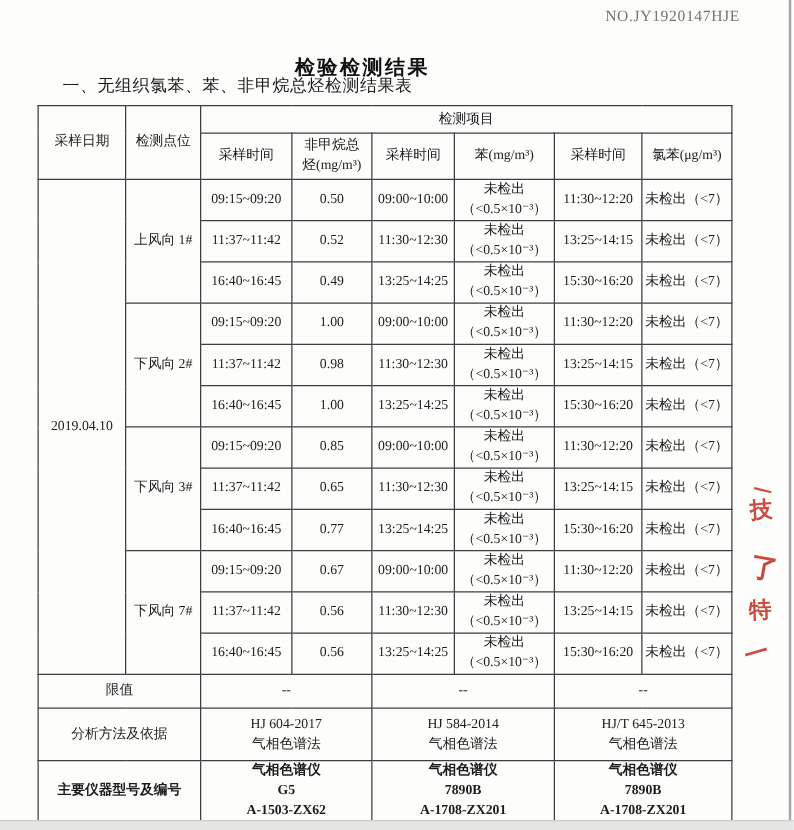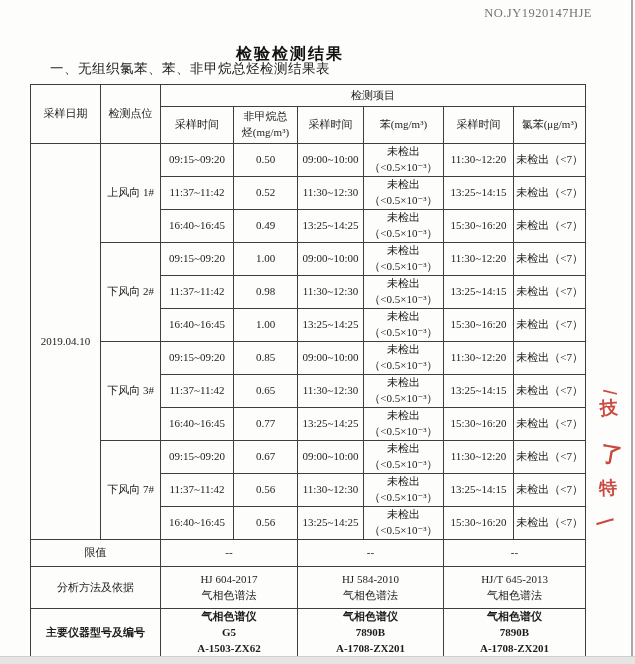--- a/index.html
+++ b/index.html
@@ -213,21 +213,21 @@
         <tr class="limit-row">
           <td colspan="2">限值</td>
           <td colspan="2">--</td>
           <td colspan="2">--</td>
           <td colspan="2">--</td>
         </tr>
         <tr class="method-row">
           <td colspan="2">分析方法及依据</td>
           <td colspan="2">HJ 604-2017
 气相色谱法</td>
-          <td colspan="2">HJ 584-2010
+          <td colspan="2">HJ 584-2014
 气相色谱法</td>
           <td colspan="2">HJ/T 645-2013
 气相色谱法</td>
         </tr>
         <tr class="instrument-row">
           <td colspan="2">主要仪器型号及编号</td>
           <td colspan="2">气相色谱仪
 G5
 A-1503-ZX62</td>
           <td colspan="2">气相色谱仪

